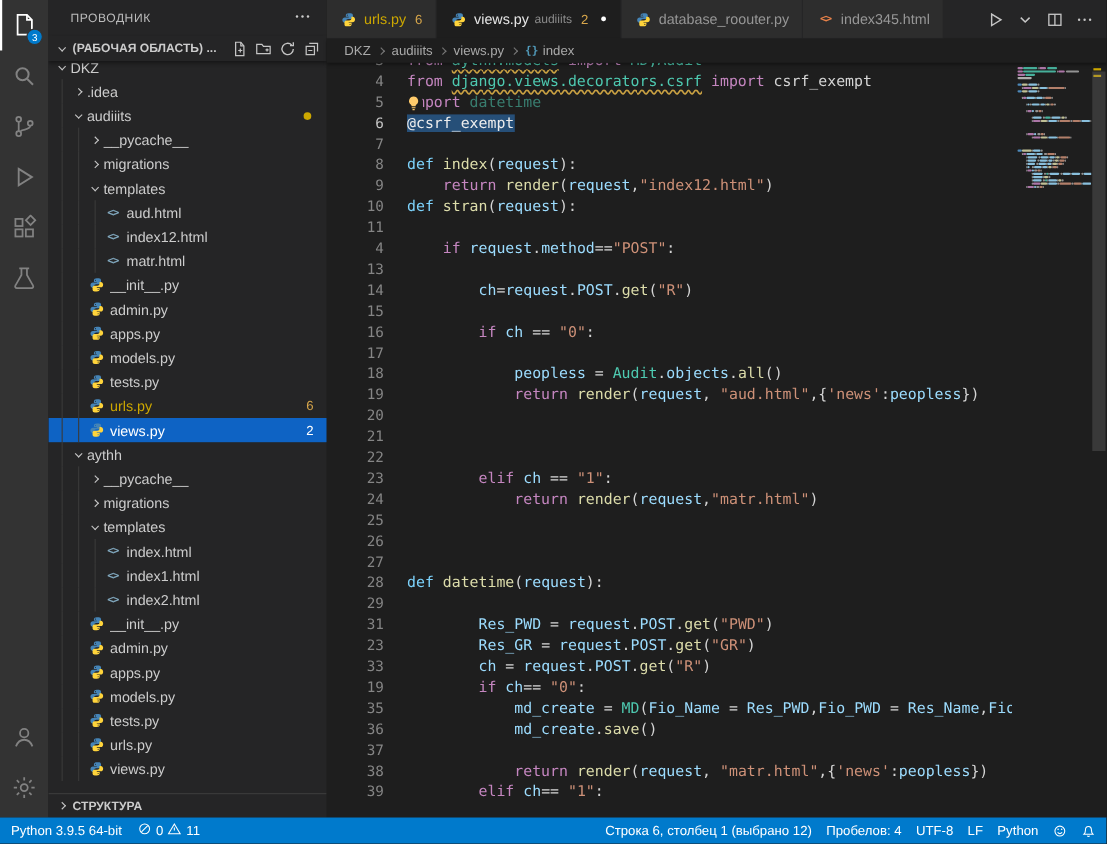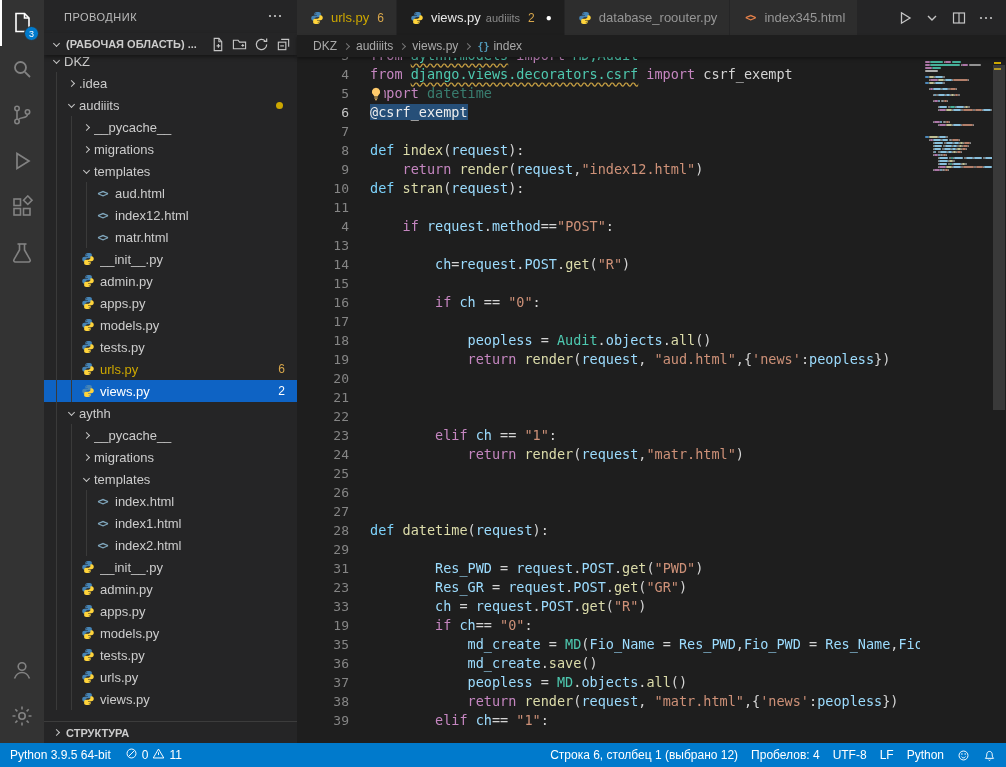--- a/index.html
+++ b/index.html
@@ -715,21 +715,20 @@
             <div class="code-line">
               <span class="gutter">35</span>
               <span class="code-text"><span class="t-p">            </span><span class="t-v">md_create</span><span class="t-p"> = </span><span class="t-c">MD</span><span class="t-p">(</span><span class="t-v">Fio_Name</span><span class="t-p"> = </span><span class="t-v">Res_PWD</span><span class="t-p">,</span><span class="t-v">Fio_PWD</span><span class="t-p"> = </span><span class="t-v">Res_Name</span><span class="t-p">,</span><span class="t-v">Fio_GR</span></span>
             </div>
             <div class="code-line">
               <span class="gutter">36</span>
               <span class="code-text"><span class="t-p">            </span><span class="t-v">md_create</span><span class="t-p">.</span><span class="t-f">save</span><span class="t-p">()</span></span>
             </div>
             <div class="code-line">
               <span class="gutter">37</span>
-              <span class="code-text"><span class="t-p">            </span><span class="t-v">peopless</span><span class="t-p"> = </span><span class="t-c">MD</span><span class="t-p">.</span><span class="t-v">objects</span><span class="t-p">.</span><span class="t-f">all</span><span class="t-p">()</span></span>
             </div>
             <div class="code-line">
               <span class="gutter">38</span>
               <span class="code-text"><span class="t-p">            </span><span class="t-k">return </span><span class="t-f">render</span><span class="t-p">(</span><span class="t-v">request</span><span class="t-p">, </span><span class="t-s">"matr.html"</span><span class="t-p">,{</span><span class="t-s">'news'</span><span class="t-p">:</span><span class="t-v">peopless</span><span class="t-p">})</span></span>
             </div>
             <div class="code-line">
               <span class="gutter">39</span>
               <span class="code-text"><span class="t-p">        </span><span class="t-k">elif </span><span class="t-v">ch</span><span class="t-p">== </span><span class="t-s">"1"</span><span class="t-p">:</span></span>
             </div>
           </div>

